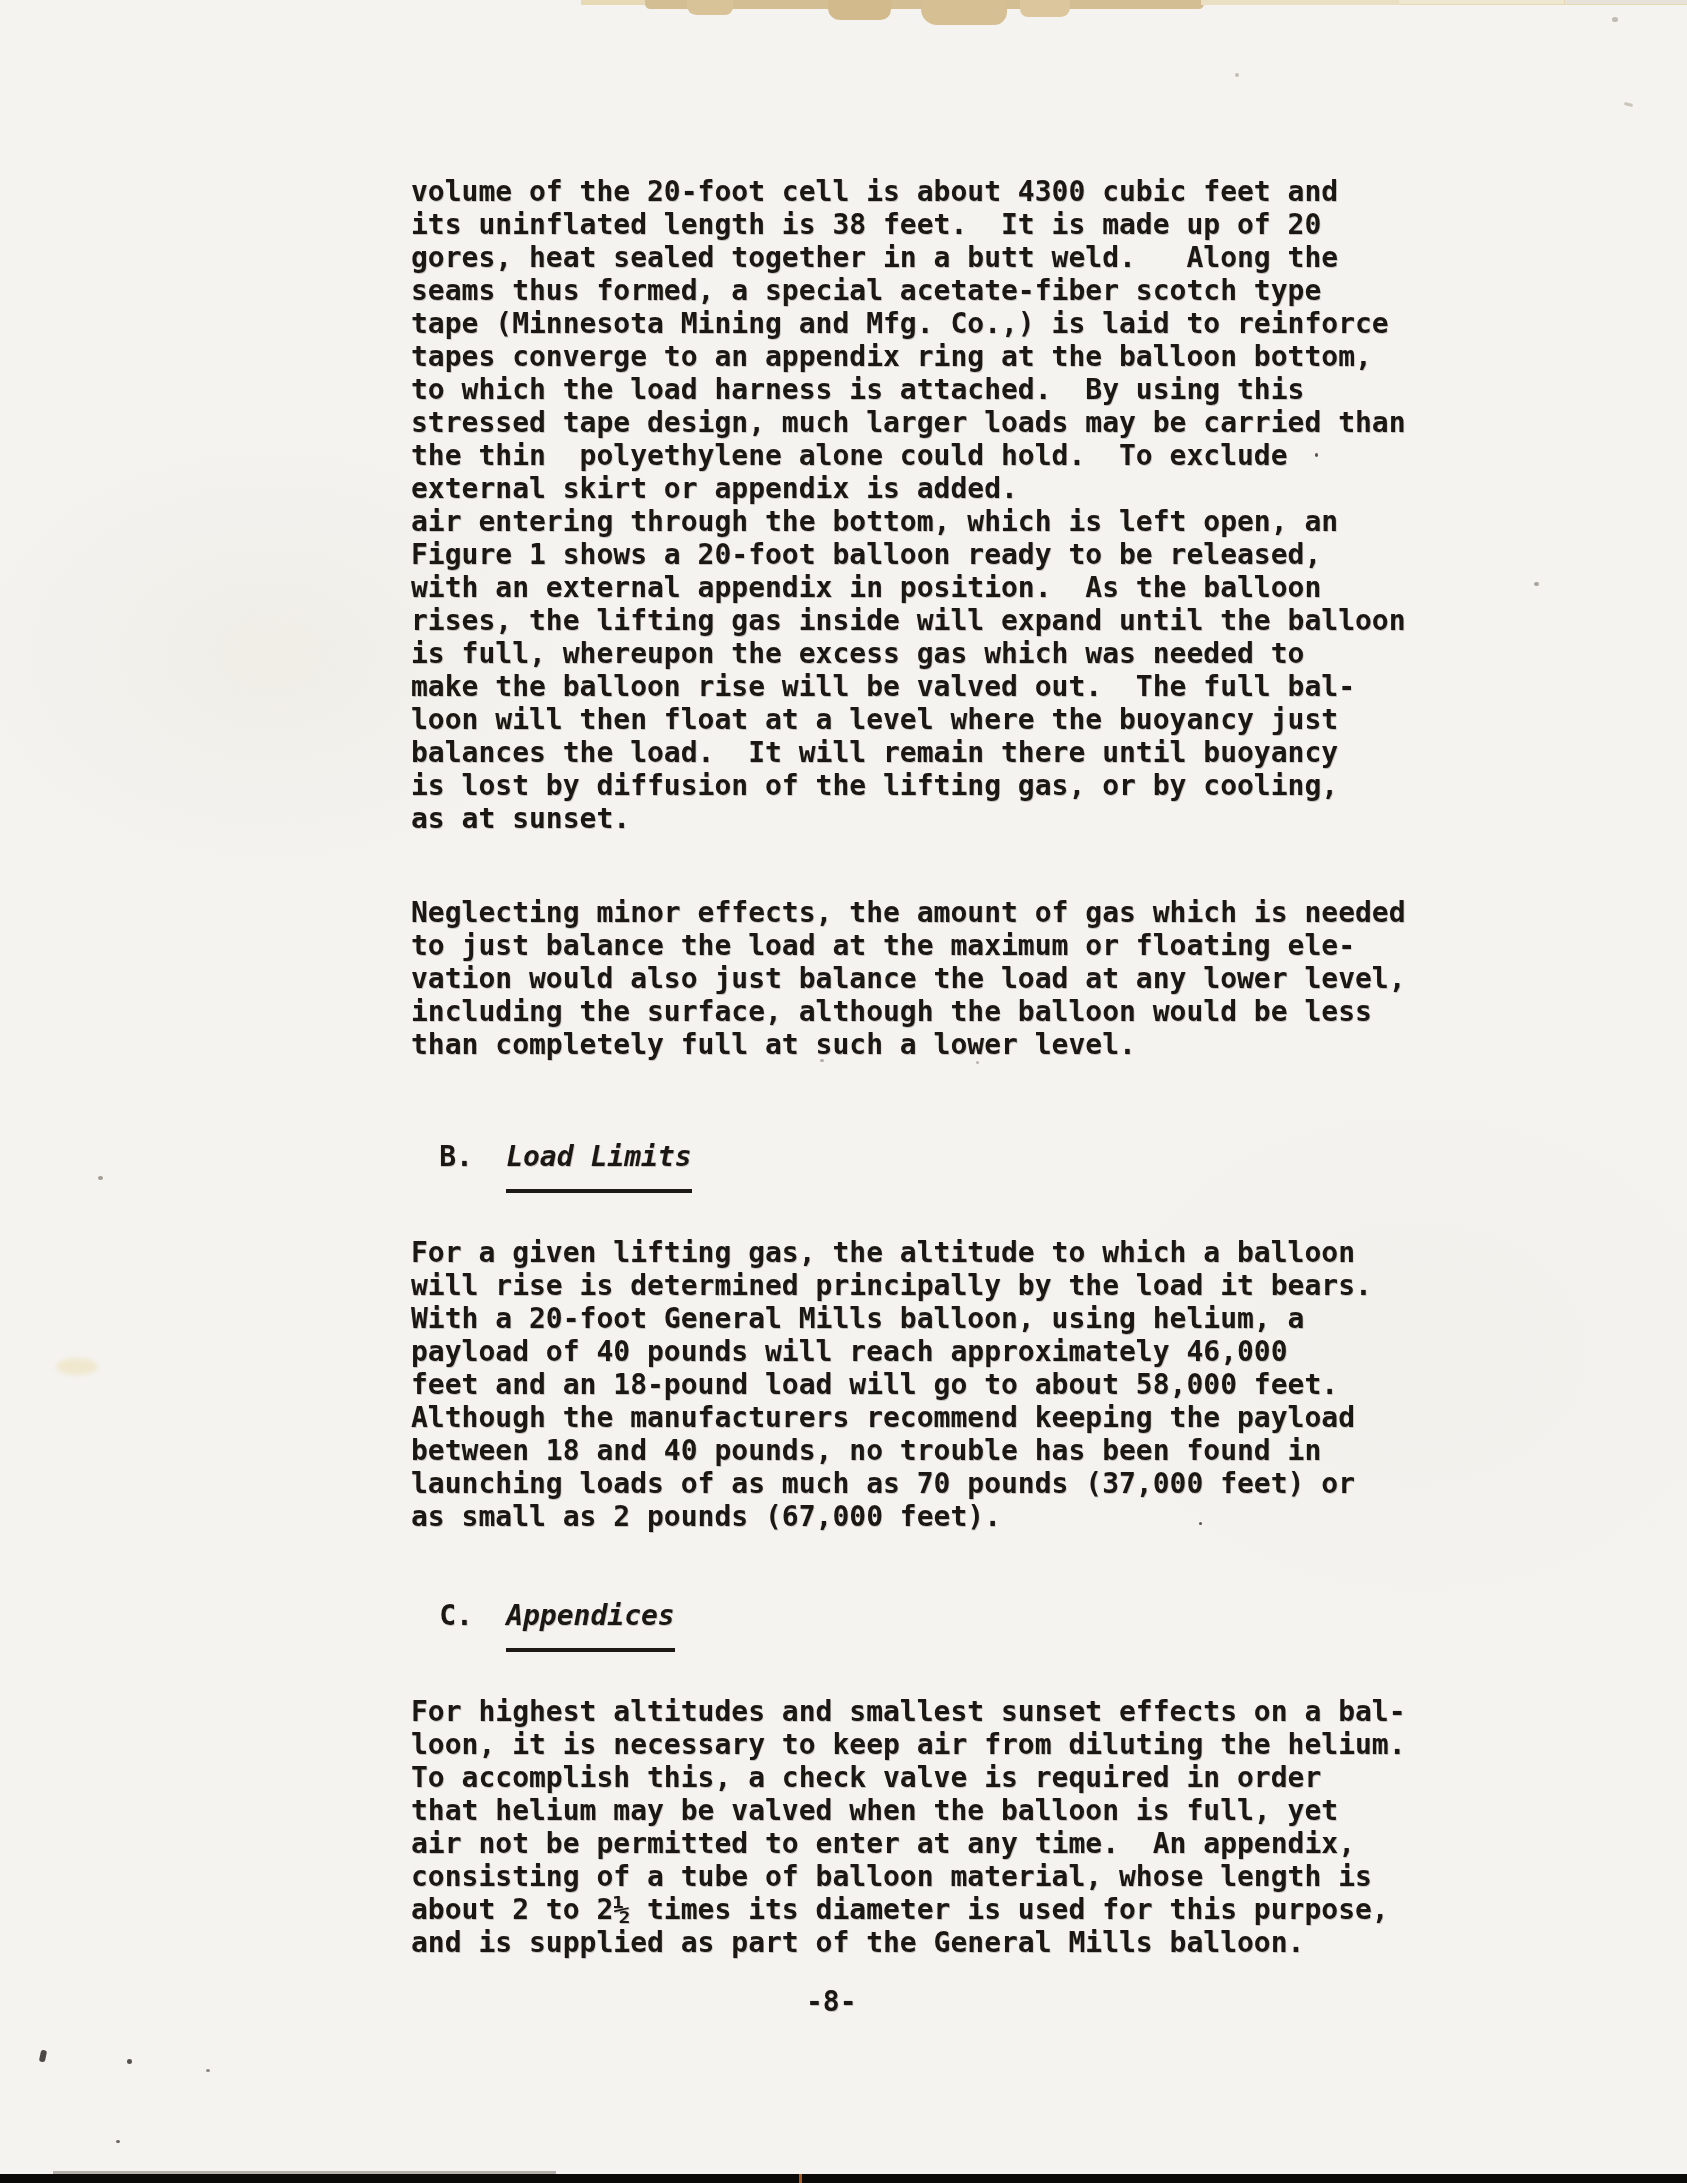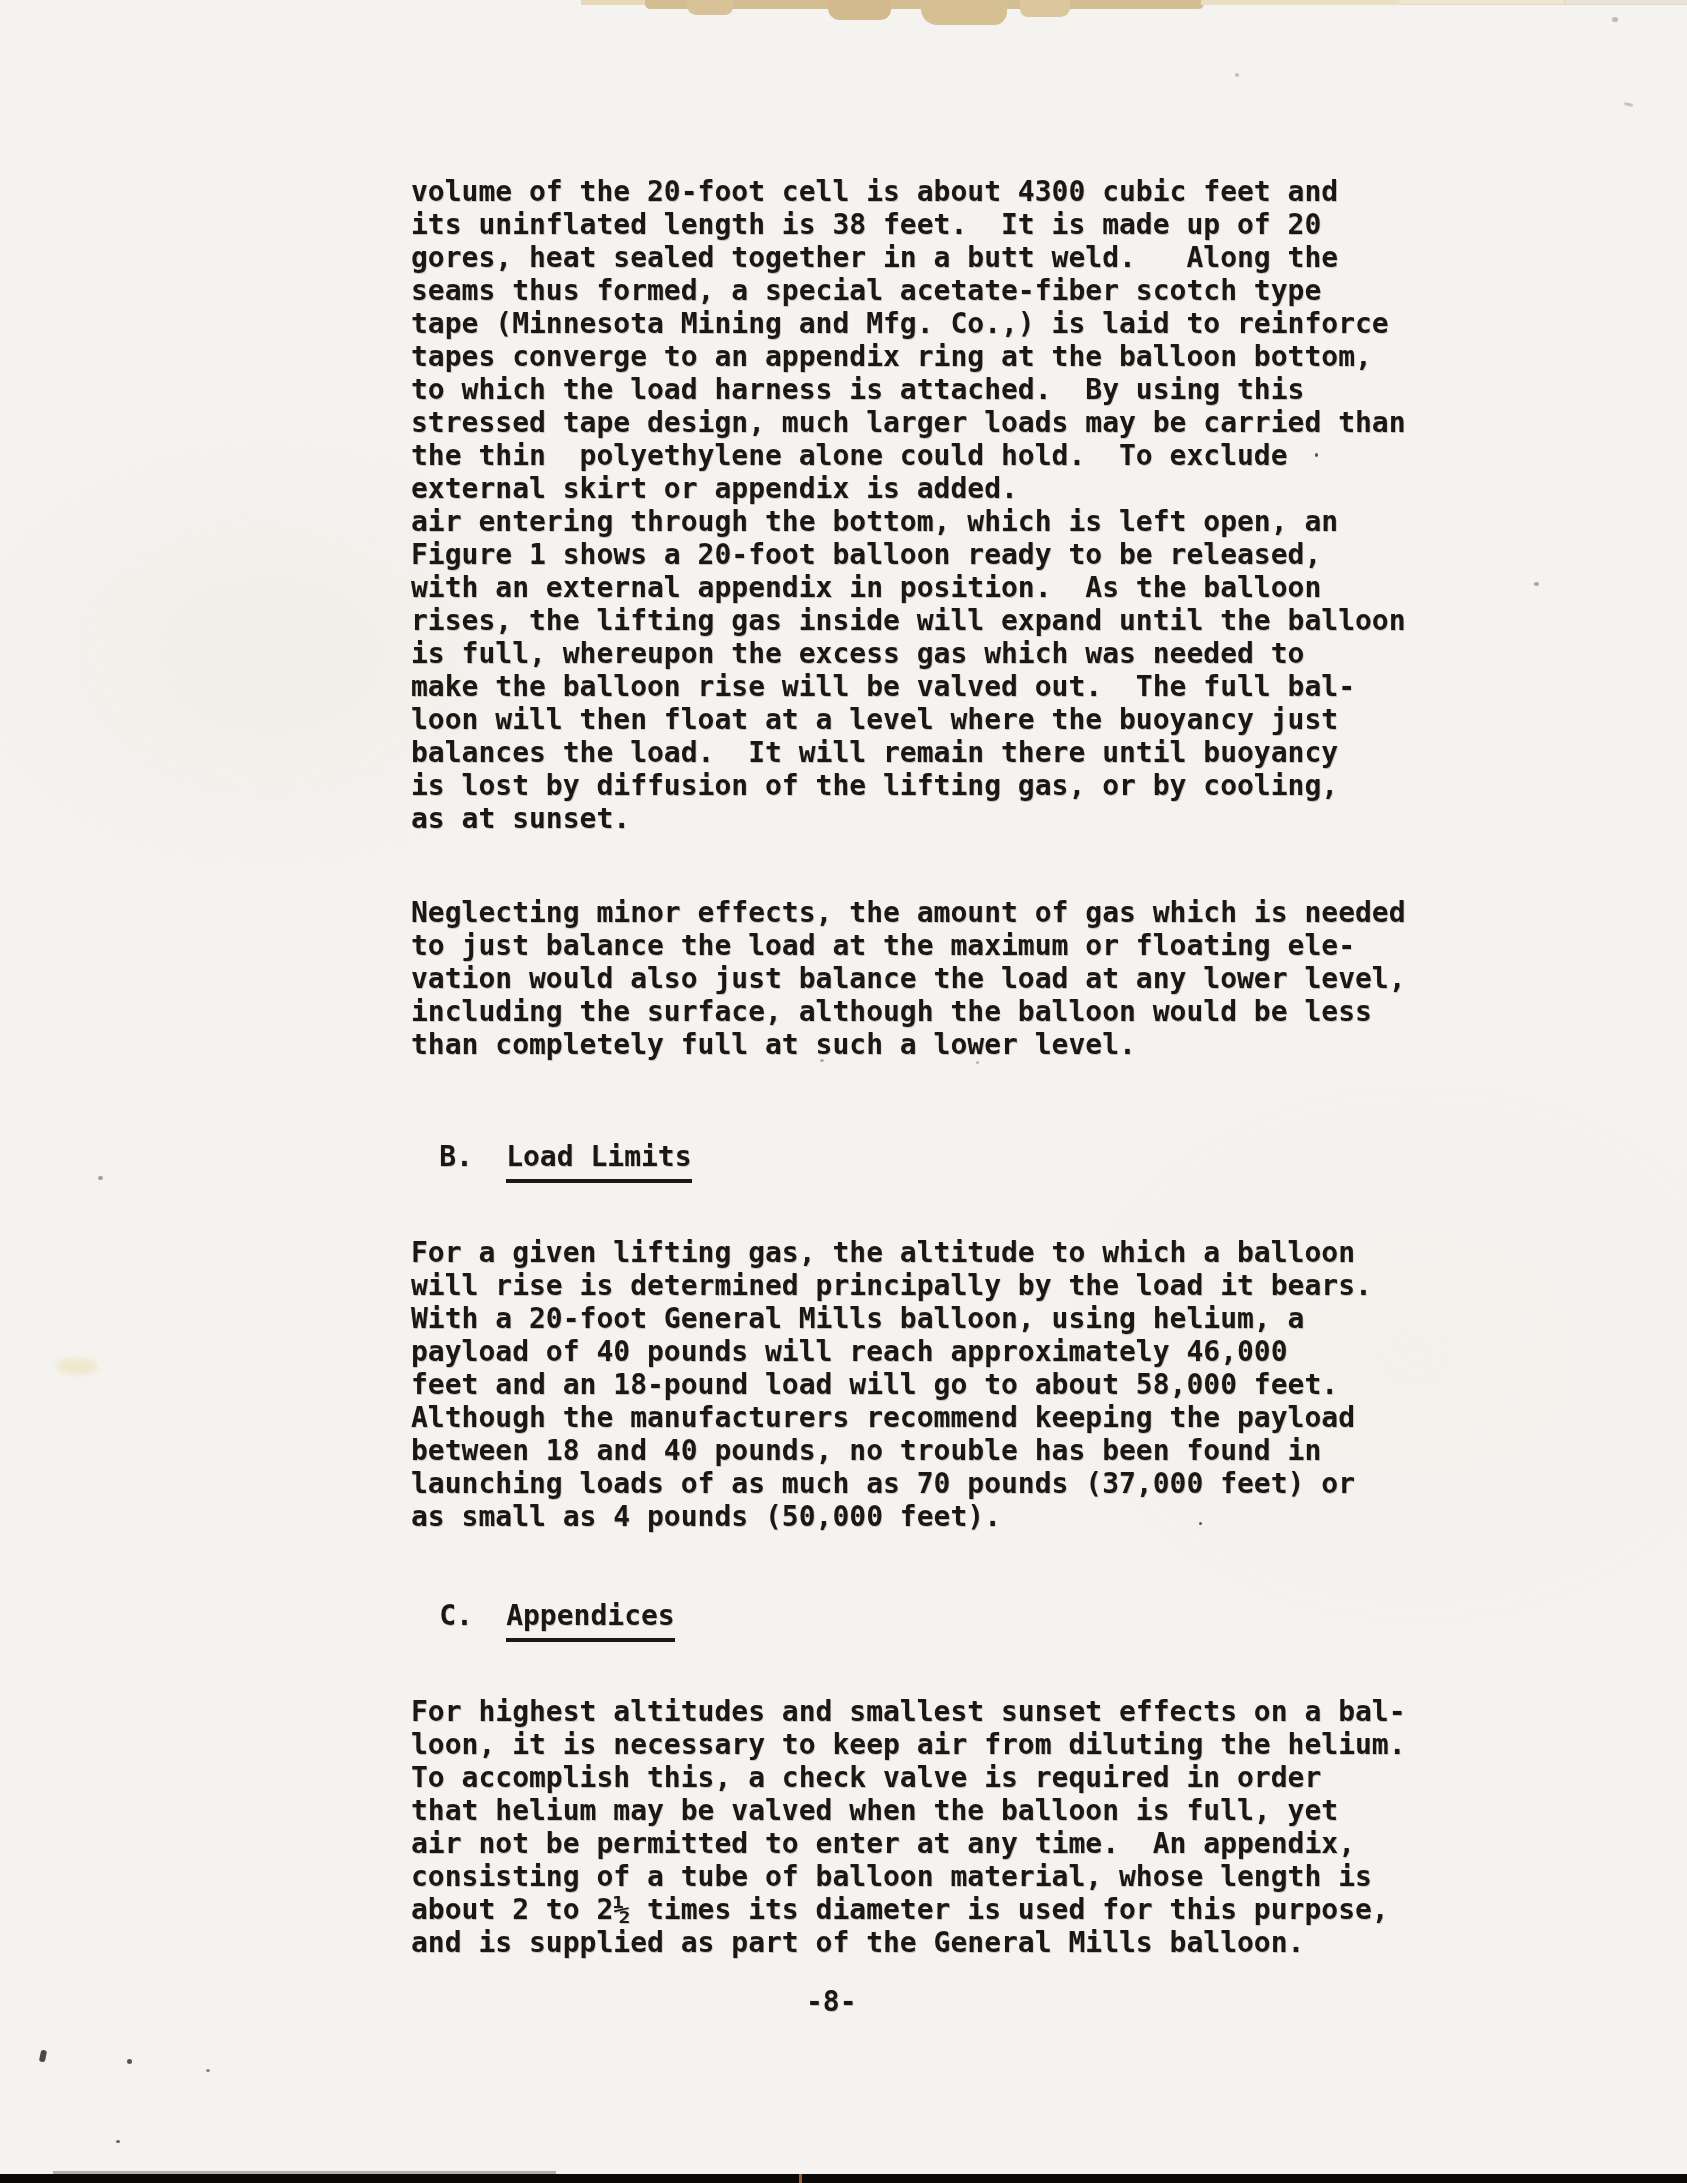--- a/index.html
+++ b/index.html
@@ -23,21 +23,21 @@
     line-height:33px;
     text-shadow:0.7px 0.7px 0 rgba(27,22,17,0.22);
   }
   .para { margin-left:73px; }
   .p2 { }
   .p3 { margin-top:61px; }
   .heading { font-size:28px; line-height:33px; white-space:pre; text-shadow:0.7px 0.7px 0 rgba(27,22,17,0.22); }
   .hB { margin-top:46px; margin-bottom:30px; }
   .hC { margin-top:33px; margin-bottom:30px; }
   .sec-letter { display:inline-block; width:67px; white-space:pre; }
-  .sec-title { white-space:pre; border-bottom:4px solid #1d1914; padding-bottom:6px; }
+  .sec-title { white-space:pre; border-bottom:4px solid #1d1914; padding-bottom:16px;font-style:italic; }
   .page-number {
     position:absolute; left:806px; top:1985px;
     font-size:28px; line-height:33px; white-space:pre;
     text-shadow:0.7px 0.7px 0 rgba(27,22,17,0.22);
   }
   
   .art { position:absolute; }
   .edge-base  { left:581px;  top:0; width:1106px; height:5.3px;  background:#e7d8b6; }
   .edge-main  { left:645px;  top:0; width:559px;  height:8.6px; background:#d3bd92; border-radius:0 0 5.3px 5.3px; }
   .edge-b1    { left:687px; top:0; width:46px;   height:14.6px; background:#d8c298; border-radius:0 0 8px 9.3px; }
@@ -123,21 +123,21 @@
 
     <div class="para">
       <div class="ln">For a given lifting gas, the altitude to which a balloon</div>
       <div class="ln">will rise is determined principally by the load it bears.</div>
       <div class="ln">With a 20-foot General Mills balloon, using helium, a</div>
       <div class="ln">payload of 40 pounds will reach approximately 46,000</div>
       <div class="ln">feet and an 18-pound load will go to about 58,000 feet.</div>
       <div class="ln">Although the manufacturers recommend keeping the payload</div>
       <div class="ln">between 18 and 40 pounds, no trouble has been found in</div>
       <div class="ln">launching loads of as much as 70 pounds (37,000 feet) or</div>
-      <div class="ln">as small as 4 pounds (50,000 feet).</div>
+      <div class="ln">as small as 2 pounds (67,000 feet).</div>
     </div>
 
     <div class="heading hC">
       <span class="sec-letter">C.</span><span class="sec-title">Appendices</span>
     </div>
 
     <div class="para">
       <div class="ln">For highest altitudes and smallest sunset effects on a bal-</div>
       <div class="ln">loon, it is necessary to keep air from diluting the helium.</div>
       <div class="ln">To accomplish this, a check valve is required in order</div>

